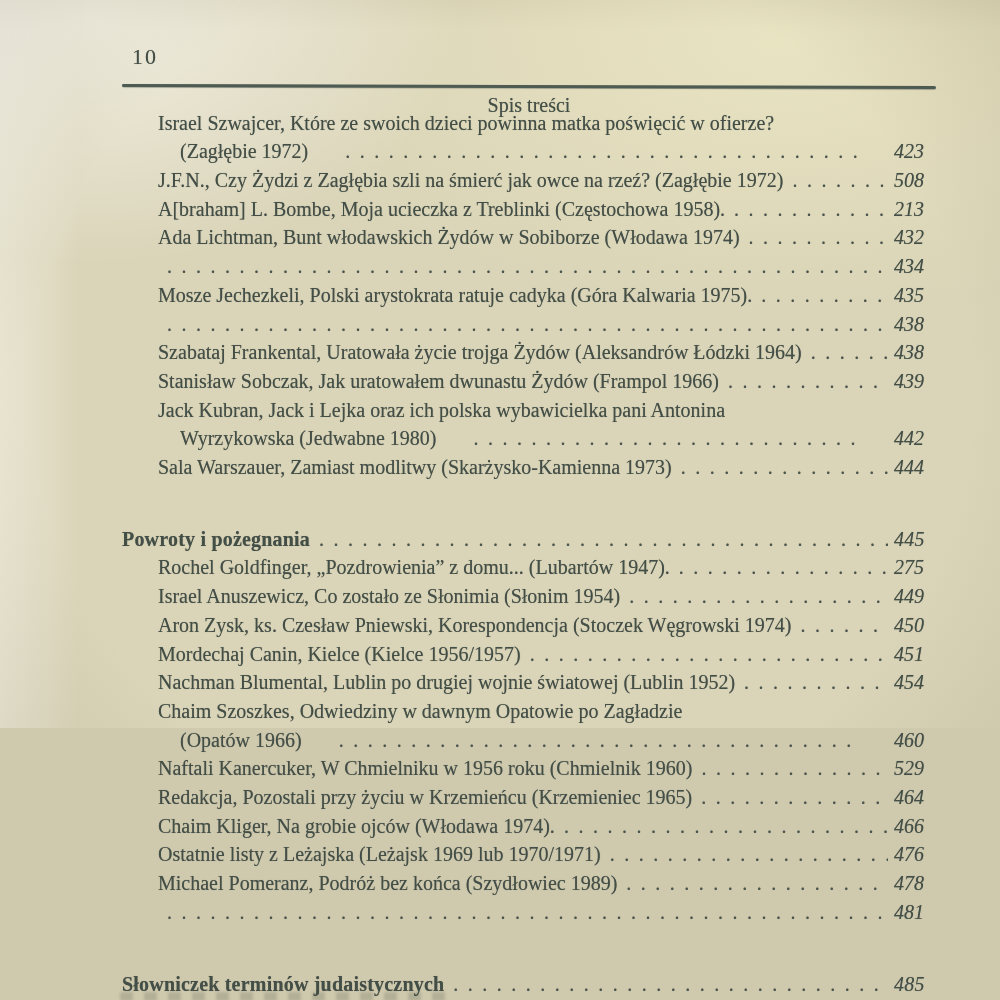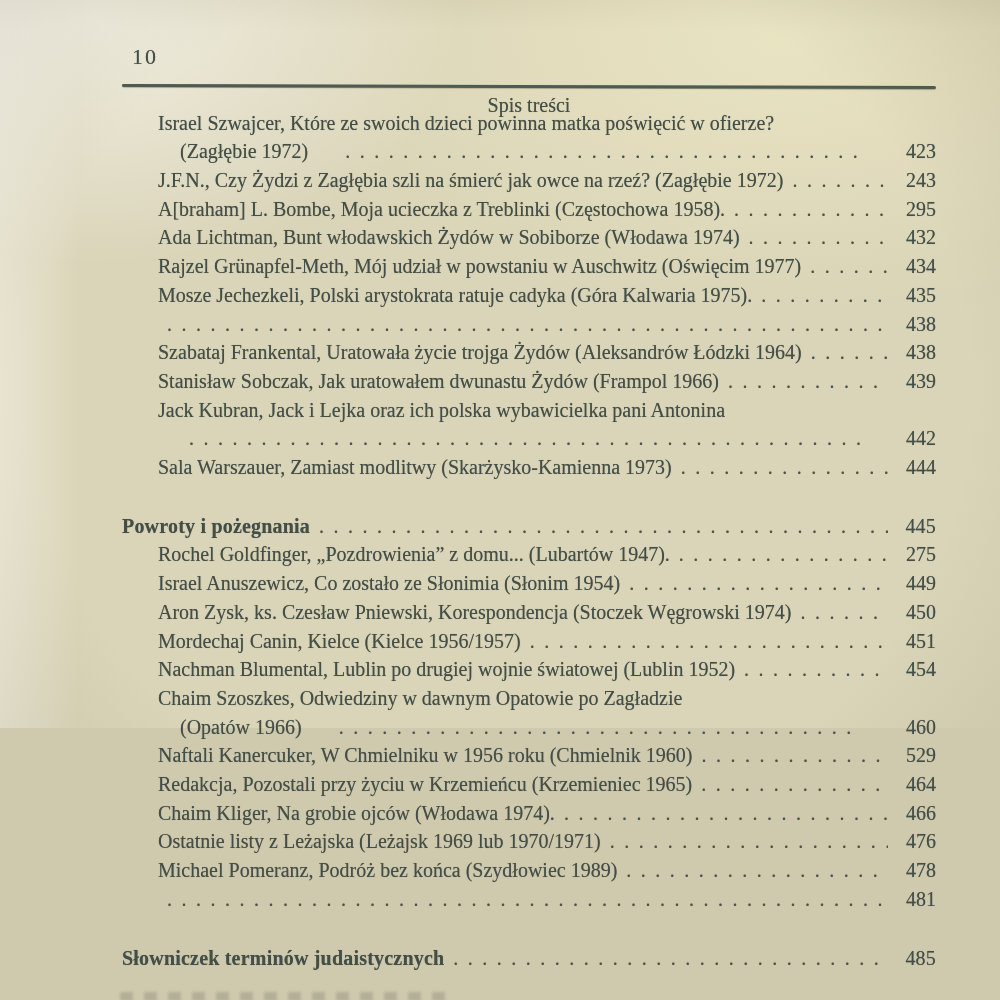--- a/index.html
+++ b/index.html
@@ -44,34 +44,35 @@
     transform:rotate(0.15deg);
   }
   #toc { margin-top:21px; font-size:20px; }
   .toc-line {
     display:flex; align-items:baseline;
     line-height:28.7px; white-space:nowrap;
   }
   .indent-1 { padding-left:36px; }
   .indent-2 { padding-left:58px;gap:28px; }
   .gap { margin-top:30px; }
-  .bold .title, .bold .pagenum { font-weight:bold; letter-spacing:0.2px; }
+  .bold .title, .bold .pagenum { font-weight:bold; letter-spacing:0.2px;margin-top:13px; }
   .title {
     flex:0 1 auto; overflow:hidden;
     text-shadow:0 0 0.7px rgba(67,78,70,0.55);
   }
   .bold .pagenum { font-weight:normal; } 
   .leader {
     flex:1 1 0; min-width:0; overflow:hidden; white-space:nowrap;
     letter-spacing:9.5px; margin-left:9px; margin-right:6px;
     color:#49544c; text-shadow:0 0 0.7px rgba(67,78,70,0.45);
   }
   .pagenum {
-    flex:0 0 auto; min-width:42px; text-align:right;
-    text-shadow:0 0 0.7px rgba(67,78,70,0.55);
+    flex:0 0 auto; min-width:42px; text-align:left;
+    text-shadow:0 0 0.7px rgba(67,78,70,0.55);
+    font-style:italic;
   }
   
   .cut-line {
     position:absolute; left:120px; top:992px; width:335px; height:9px;
     background:repeating-linear-gradient(90deg,
       rgba(58,68,58,0.55) 0 13px, rgba(58,68,58,0) 13px 24px);
     filter:blur(1.4px); opacity:0.35; border-radius:2px;
   }
 </style>
 </head>
@@ -89,34 +90,33 @@
           <span class="title">Israel Szwajcer, Które ze swoich dzieci powinna matka poświęcić w ofierze?</span>
         </div>
         <div class="toc-line indent-2">
           <span class="title">(Zagłębie 1972)</span>
           <span class="leader">..............................................................................................................</span>
           <span class="pagenum">423</span>
         </div>
         <div class="toc-line indent-1">
           <span class="title">J.F.N., Czy Żydzi z Zagłębia szli na śmierć jak owce na rzeź? (Zagłębie 1972)</span>
           <span class="leader">..............................................................................................................</span>
-          <span class="pagenum">243</span>
+          <span class="pagenum">508</span>
         </div>
         <div class="toc-line indent-1">
           <span class="title">A[braham] L. Bombe, Moja ucieczka z Treblinki (Częstochowa 1958).</span>
           <span class="leader">..............................................................................................................</span>
-          <span class="pagenum">295</span>
+          <span class="pagenum">213</span>
         </div>
         <div class="toc-line indent-1">
           <span class="title">Ada Lichtman, Bunt włodawskich Żydów w Sobiborze (Włodawa 1974)</span>
           <span class="leader">..............................................................................................................</span>
           <span class="pagenum">432</span>
         </div>
         <div class="toc-line indent-1">
-          <span class="title">Rajzel Grünapfel-Meth, Mój udział w powstaniu w Auschwitz (Oświęcim 1977)</span>
           <span class="leader">..............................................................................................................</span>
           <span class="pagenum">434</span>
         </div>
         <div class="toc-line indent-1">
           <span class="title">Mosze Jechezkeli, Polski arystokrata ratuje cadyka (Góra Kalwaria 1975).</span>
           <span class="leader">..............................................................................................................</span>
           <span class="pagenum">435</span>
         </div>
         <div class="toc-line indent-1">
           <span class="leader">..............................................................................................................</span>
@@ -129,20 +129,21 @@
         </div>
         <div class="toc-line indent-1">
           <span class="title">Stanisław Sobczak, Jak uratowałem dwunastu Żydów (Frampol 1966)</span>
           <span class="leader">..............................................................................................................</span>
           <span class="pagenum">439</span>
         </div>
         <div class="toc-line indent-1">
           <span class="title">Jack Kubran, Jack i Lejka oraz ich polska wybawicielka pani Antonina</span>
         </div>
         <div class="toc-line indent-2">
+          <span class="title">Wyrzykowska (Jedwabne 1980)</span>
           <span class="leader">..............................................................................................................</span>
           <span class="pagenum">442</span>
         </div>
         <div class="toc-line indent-1">
           <span class="title">Sala Warszauer, Zamiast modlitwy (Skarżysko-Kamienna 1973)</span>
           <span class="leader">..............................................................................................................</span>
           <span class="pagenum">444</span>
         </div>
         <div class="toc-line indent-0 bold gap">
           <span class="title">Powroty i pożegnania</span>

